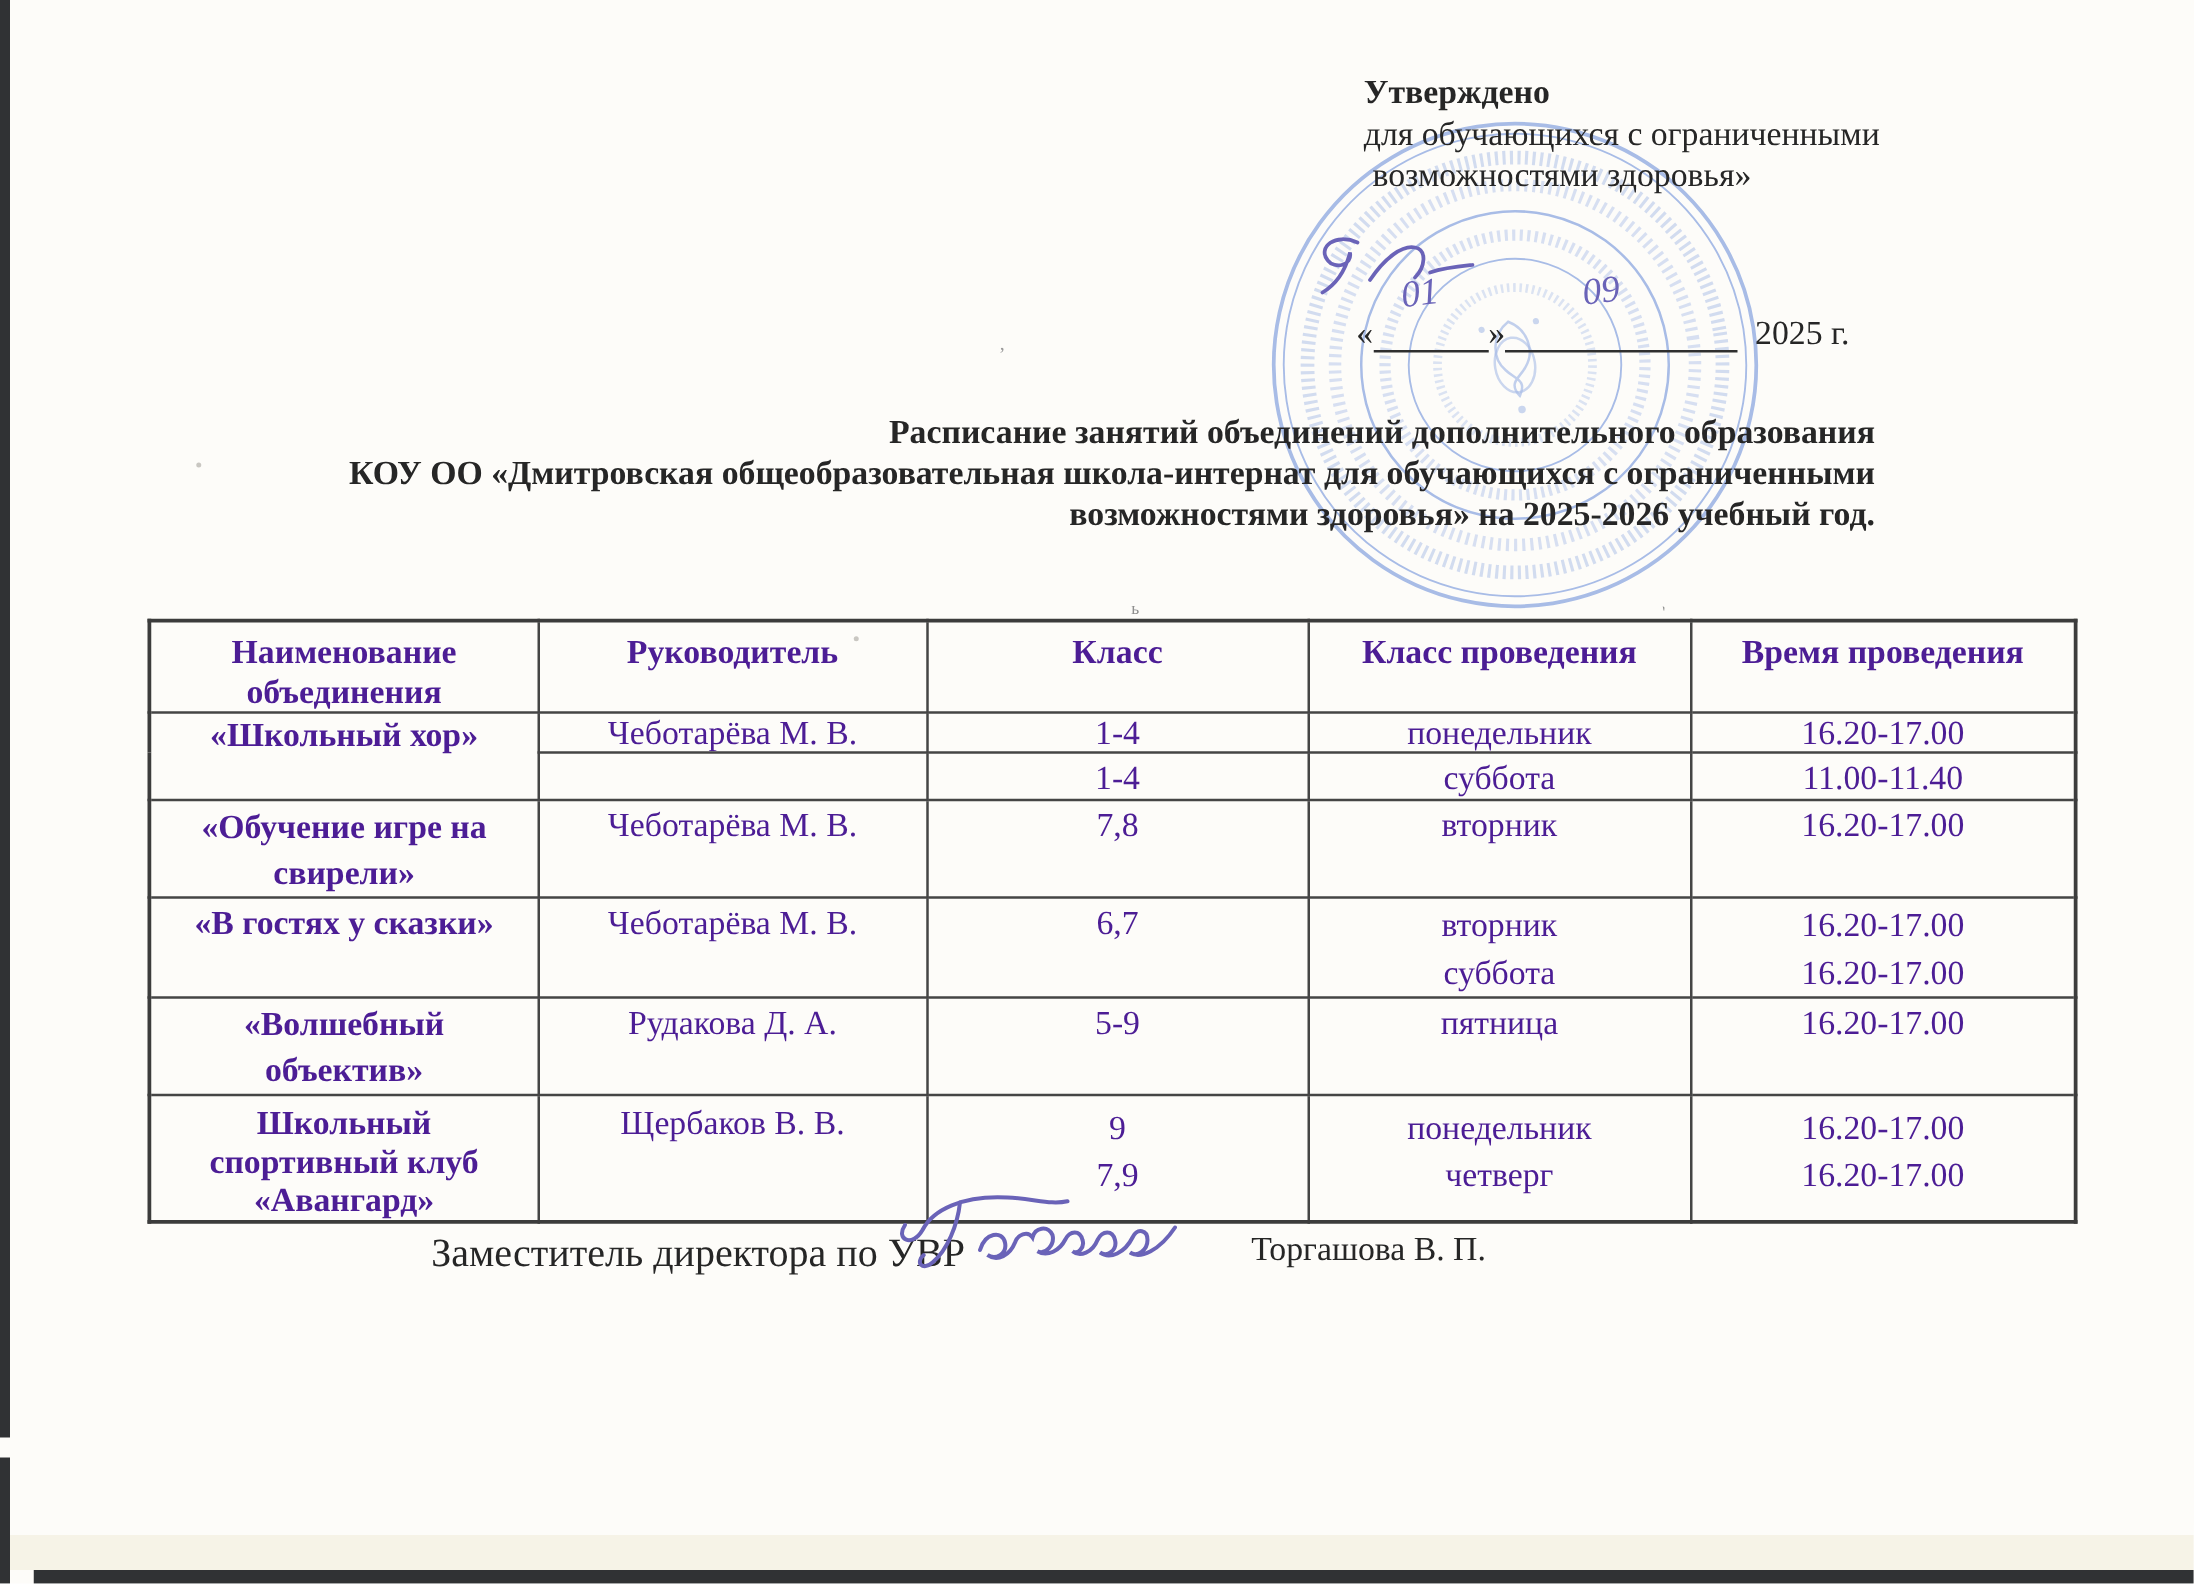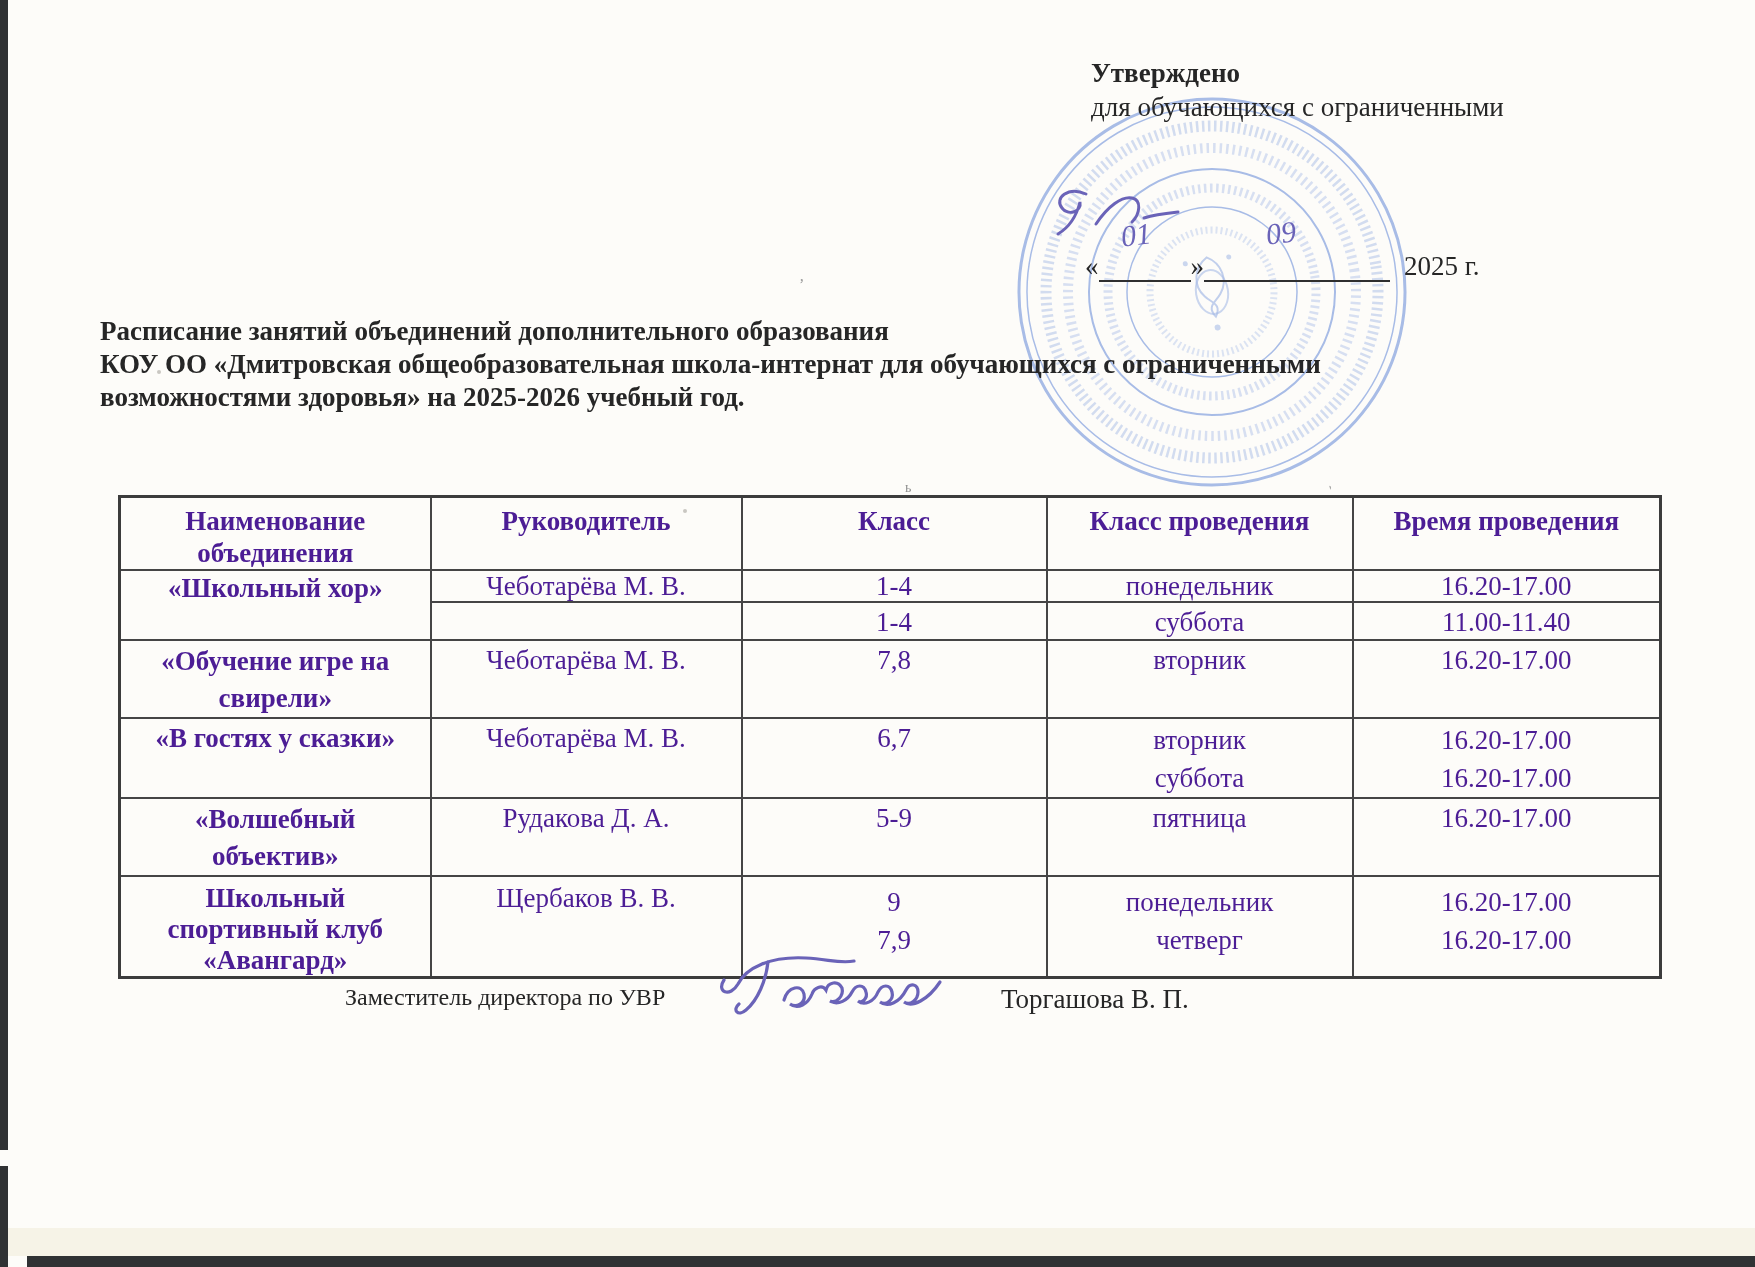--- a/index.html
+++ b/index.html
@@ -30,40 +30,40 @@
   .sig-row .u-line{width:196px;margin-right:28px;}
   .date-row{position:absolute;left:1085px;top:250px;width:560px;font-size:27px;white-space:nowrap;}
   .date-row .day-line{width:92px;position:relative;}
   .date-row .month-line{width:186px;position:relative;margin-right:14px;}
   .ink{position:absolute;pointer-events:none;}
   .ink-digits{font-style:italic;font-size:30px;color:#6a63b8;transform:rotate(-7deg);display:inline-block;}
   .day-ink{left:22px;top:-32px;}
   .month-ink{left:62px;top:-34px;}
 
   
-  .doc-title{position:absolute;left:100px;top:315px;width:1400px;text-align:left;
+  .doc-title{position:absolute;left:100px;top:329px;width:1400px;text-align:right;
     font-weight:bold;font-size:27px;line-height:33px;}
 
   
   table.sched{
     position:absolute;left:118px;top:495px;width:1541px;
     border-collapse:collapse;table-layout:fixed;
     font-size:27px;color:#4c1d95;
   }
   table.sched td{border:2px solid #454545;vertical-align:top;text-align:center;padding:2px 8px 0 8px;line-height:34px;overflow:hidden;}
   table.sched tr.hdr td{font-weight:bold;line-height:32px;padding-top:7px;}
   table.sched td.namecell{font-weight:bold;}
   table.sched .l2{line-height:37px;}
   .stack div{line-height:38px;}
   table.sched tr.r5 td{line-height:31px;padding-top:6px;}
   table.sched tr.r5 .stack div{line-height:38px;}
   table.sched{border:3px solid #3c3c3c;}
 
   
-  .signoff-label{position:absolute;left:345px;top:984px;font-size:24px;text-align:center;}
+  .signoff-label{position:absolute;left:345px;top:984px;font-size:32px;text-align:center;}
   .signoff-name{position:absolute;left:1001px;top:984px;font-size:27px;}
   .deputy-sig{position:absolute;left:706px;top:942px;width:250px;height:100px;}
   .director-sig{position:absolute;left:1040px;top:178px;width:180px;height:70px;}
 </style>
 </head>
 <body>
 
 <div class="page">
 
   <div class="stamp">
@@ -82,20 +82,21 @@
         <circle cx="200" cy="236" r="3" fill="#5b82d6" stroke="none" opacity="0.6"></circle>
         <circle cx="178" cy="168" r="2.5" fill="#5b82d6" stroke="none" opacity="0.6"></circle>
         <circle cx="222" cy="168" r="2.5" fill="#5b82d6" stroke="none" opacity="0.6"></circle>
       </g>
     </svg>
   </div>
 
   <div class="approval">
     <div class="b">Утверждено</div>
     <div>для обучающихся с ограниченными</div>
+    <div class="indent">возможностями здоровья»</div>
   </div>
 
 
   <div class="director-sig ink">
     <svg width="180" height="70" viewBox="0 0 180 70">
       <g fill="none" stroke="#6a63b8" stroke-width="3" stroke-linecap="round">
         <path d="M46 16 C28 8 14 20 22 30 C28 38 42 34 40 24 C36 40 28 50 18 56"></path>
         <path d="M56 46 C68 28 82 18 92 20 C102 22 100 36 92 44"></path>
         <path d="M104 40 C116 36 128 35 138 34"></path>
       </g>

